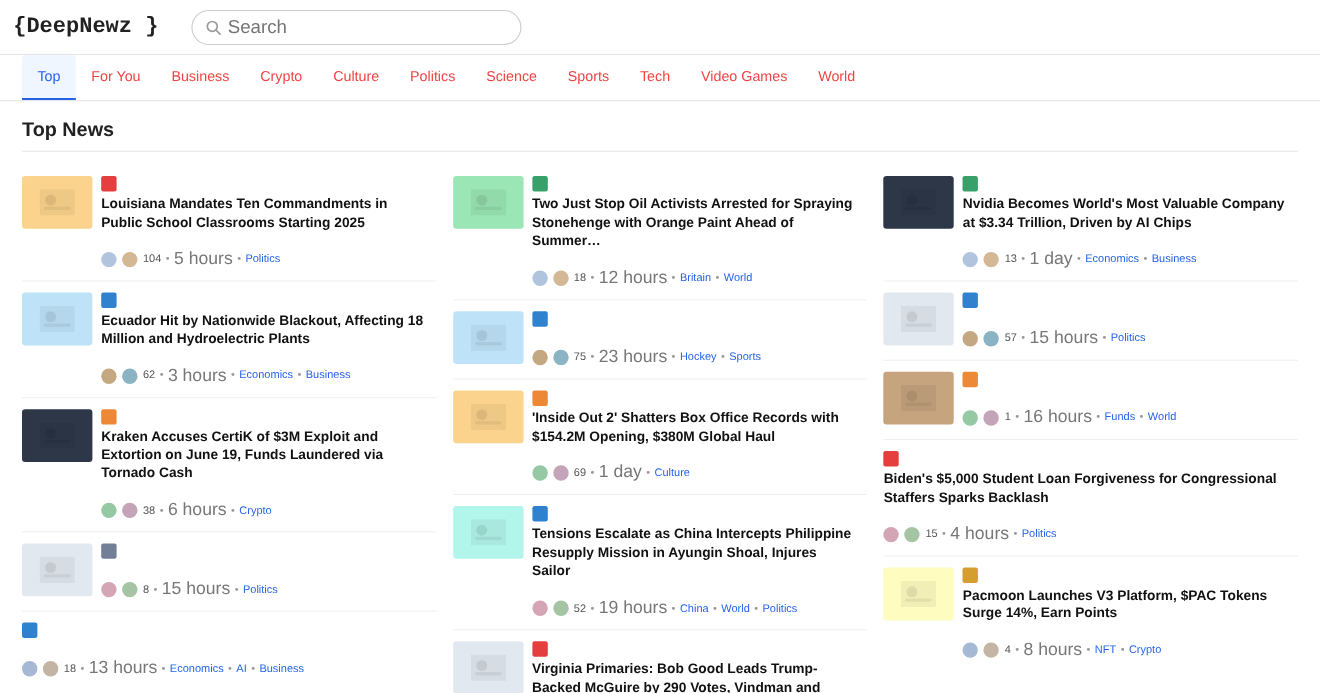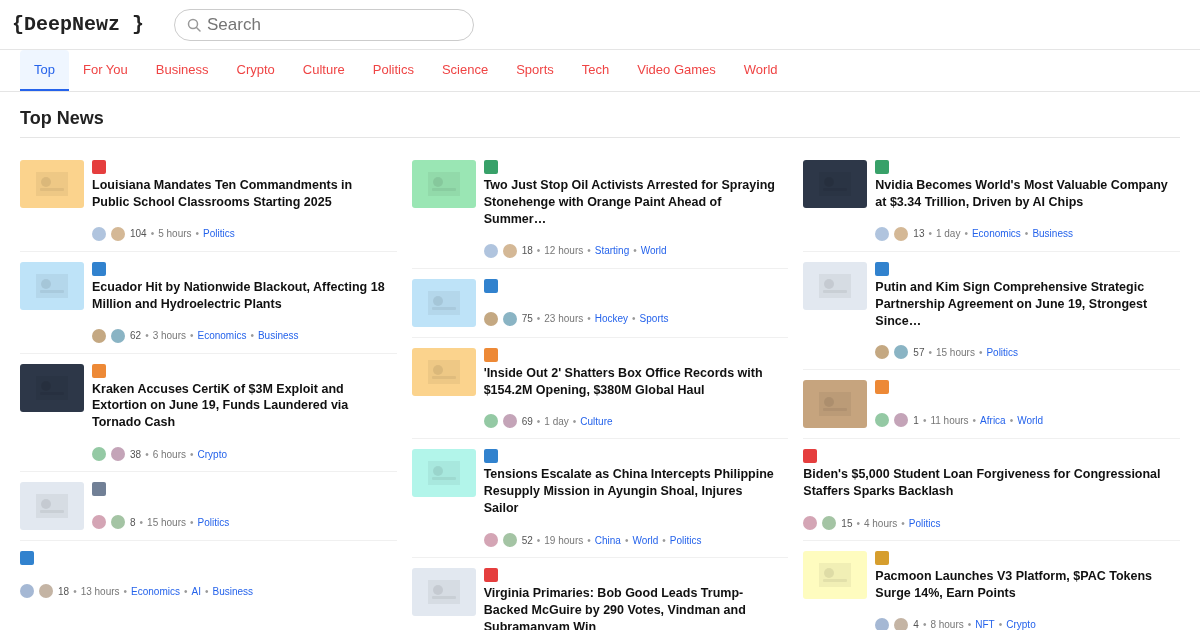--- a/index.html
+++ b/index.html
@@ -165,21 +165,21 @@
       height: 14px;
       border-radius: 50%;
       background: #aaa;
       display: inline-block;
       margin-right: 1px;
     }
     .meta-count {
       font-size: 10px;
       color: #555;
     }
-    .meta-time { font-size: 10px; color: #777; }
+    .meta-time { font-size: 16px; color: #777; }
     .meta-dot { font-size: 10px; color: #999; }
     .meta-tag {
       font-size: 10px;
       color: #2563eb;
       text-decoration: none;
     }
 
     
     .news-item.no-img .news-content { width: 100%; }
 
@@ -390,21 +390,21 @@
           <span class="source-dot dot-green"></span>
         </div>
         <div class="news-title">Two Just Stop Oil Activists Arrested for Spraying Stonehenge with Orange Paint Ahead of Summer…</div>
         <div class="news-meta">
           <span class="meta-avatar" style="background:#b0c4de;"></span>
           <span class="meta-avatar" style="background:#d4b896;"></span>
           <span class="meta-count">18</span>
           <span class="meta-dot">•</span>
           <span class="meta-time">12 hours</span>
           <span class="meta-dot">•</span>
-          <a class="meta-tag" href="#">Starting</a>
+          <a class="meta-tag" href="#">Britain</a>
               <span class="meta-dot">•</span>
               <a class="meta-tag" href="#">World</a>
         </div>
       </div>
     </div>
         <div class="news-item">
       <div class="news-thumb thumb-blue">
         <div class="thumb-inner">
           <svg width="32" height="24" viewBox="0 0 32 24">
             <rect width="32" height="24" fill="rgba(0,0,0,0.05)"></rect>
@@ -549,21 +549,20 @@
             <rect width="32" height="24" fill="rgba(0,0,0,0.05)"></rect>
             <circle cx="10" cy="10" r="5" fill="rgba(0,0,0,0.08)"></circle>
             <rect x="4" y="16" width="24" height="3" rx="1" fill="rgba(0,0,0,0.06)"></rect>
           </svg>
         </div>
       </div>
       <div class="news-content">
         <div class="news-source-badge">
           <span class="source-dot dot-blue"></span>
         </div>
-        <div class="news-title">Putin and Kim Sign Comprehensive Strategic Partnership Agreement on June 19, Strongest Since…</div>
         <div class="news-meta">
           <span class="meta-avatar" style="background:#c4a882;"></span>
           <span class="meta-avatar" style="background:#8ab4c4;"></span>
           <span class="meta-count">57</span>
           <span class="meta-dot">•</span>
           <span class="meta-time">15 hours</span>
           <span class="meta-dot">•</span>
           <a class="meta-tag" href="#">Politics</a>
         </div>
       </div>
@@ -580,23 +579,23 @@
       </div>
       <div class="news-content">
         <div class="news-source-badge">
           <span class="source-dot dot-orange"></span>
         </div>
         <div class="news-meta">
           <span class="meta-avatar" style="background:#94c9a4;"></span>
           <span class="meta-avatar" style="background:#c4a4b8;"></span>
           <span class="meta-count">1</span>
           <span class="meta-dot">•</span>
-          <span class="meta-time">11 hours</span>
-          <span class="meta-dot">•</span>
-          <a class="meta-tag" href="#">Africa</a>
+          <span class="meta-time">16 hours</span>
+          <span class="meta-dot">•</span>
+          <a class="meta-tag" href="#">Funds</a>
               <span class="meta-dot">•</span>
               <a class="meta-tag" href="#">World</a>
         </div>
       </div>
     </div>
         <div class="news-item no-img">
 
       <div class="news-content">
         <div class="news-source-badge">
           <span class="source-dot dot-red"></span>

